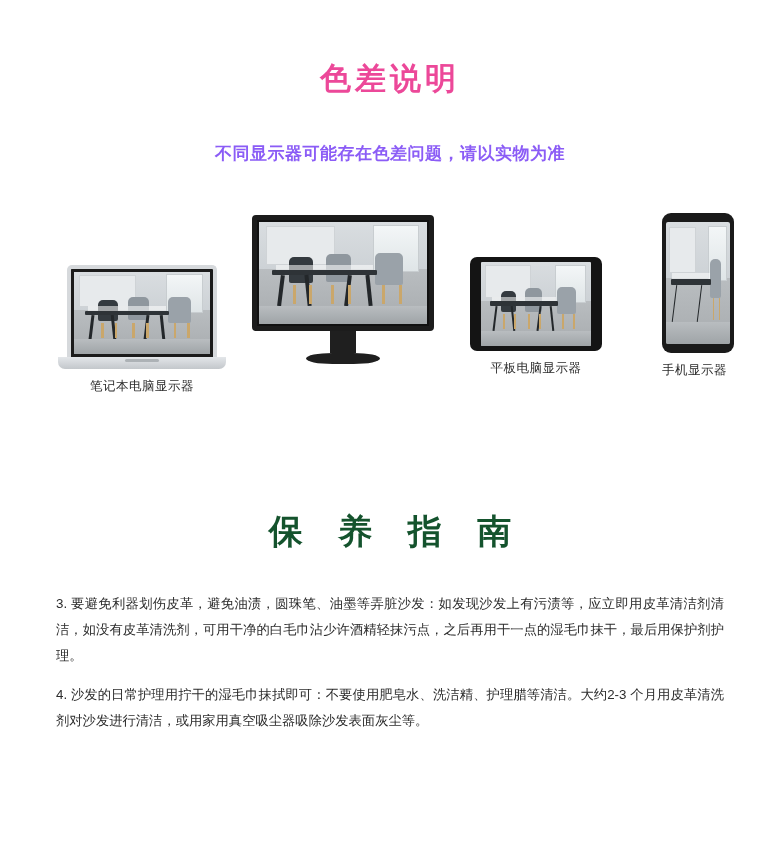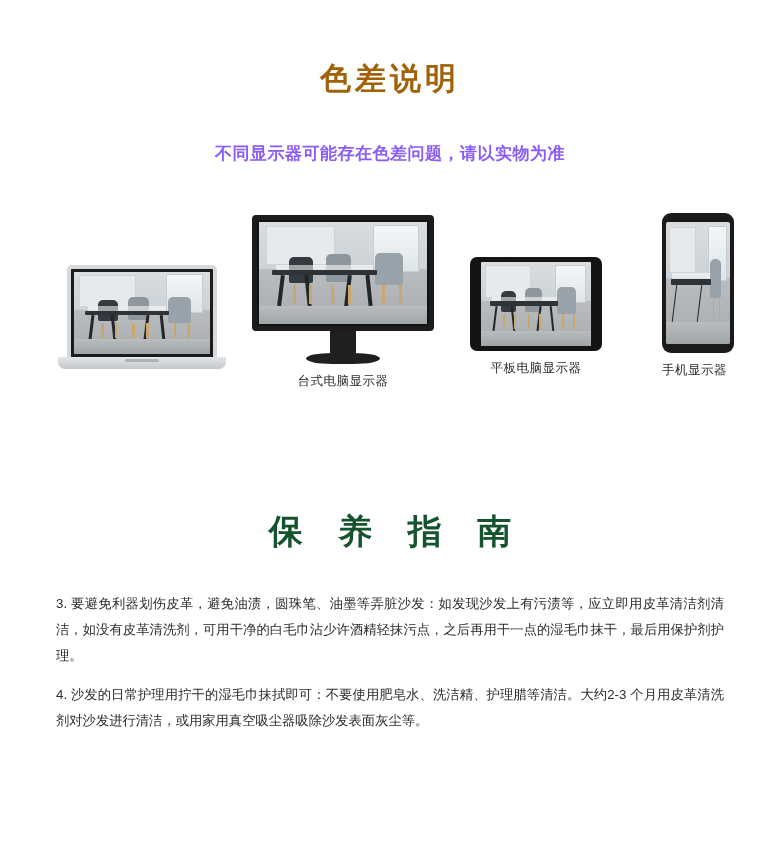--- a/index.html
+++ b/index.html
@@ -20,21 +20,21 @@
     height: 856px;
     position: relative;
   }
 
   
   .title-1 {
     text-align: center;
     font-size: 31px;
     font-weight: bold;
     letter-spacing: 4px;
-    color: #a16207;
+    color: #ec4899;
     padding-top: 58px;
   }
   .subtitle-1 {
     text-align: center;
     font-size: 17px;
     font-weight: bold;
     color: #8b5cf6;
     margin-top: 42px;
     letter-spacing: 0.5px;
   }
@@ -268,20 +268,21 @@
             <div class="chairleg a"></div>
               <div class="chairleg b"></div>
               <div class="chairleg c"></div>
             <div class="chairleg d"></div>
               <div class="chairleg e"></div>
               <div class="chairleg f"></div>
             <div class="floor"></div>
           </div>
         </div>
         <div class="laptop-base"></div>
+        <div class="dev-caption">笔记本电脑显示器</div>
       </div>
 
       <div class="device" id="desktop">
         <div class="monitor-screen">
           <div class="photo">
             <div class="wallpanel"></div>
               <div class="window"></div>
             <div class="chair c1"></div>
               <div class="chair c2"></div>
               <div class="chair c3"></div>
@@ -295,21 +296,20 @@
               <div class="chairleg b"></div>
               <div class="chairleg c"></div>
             <div class="chairleg d"></div>
               <div class="chairleg e"></div>
               <div class="chairleg f"></div>
             <div class="floor"></div>
           </div>
         </div>
         <div class="monitor-neck"></div>
         <div class="monitor-foot"></div>
-        <div class="dev-caption">台式电脑显示器</div>
       </div>
 
       <div class="device" id="tablet">
         <div class="tablet-body">
           <div class="photo">
             <div class="wallpanel"></div>
               <div class="window"></div>
             <div class="chair c1"></div>
               <div class="chair c2"></div>
               <div class="chair c3"></div>

